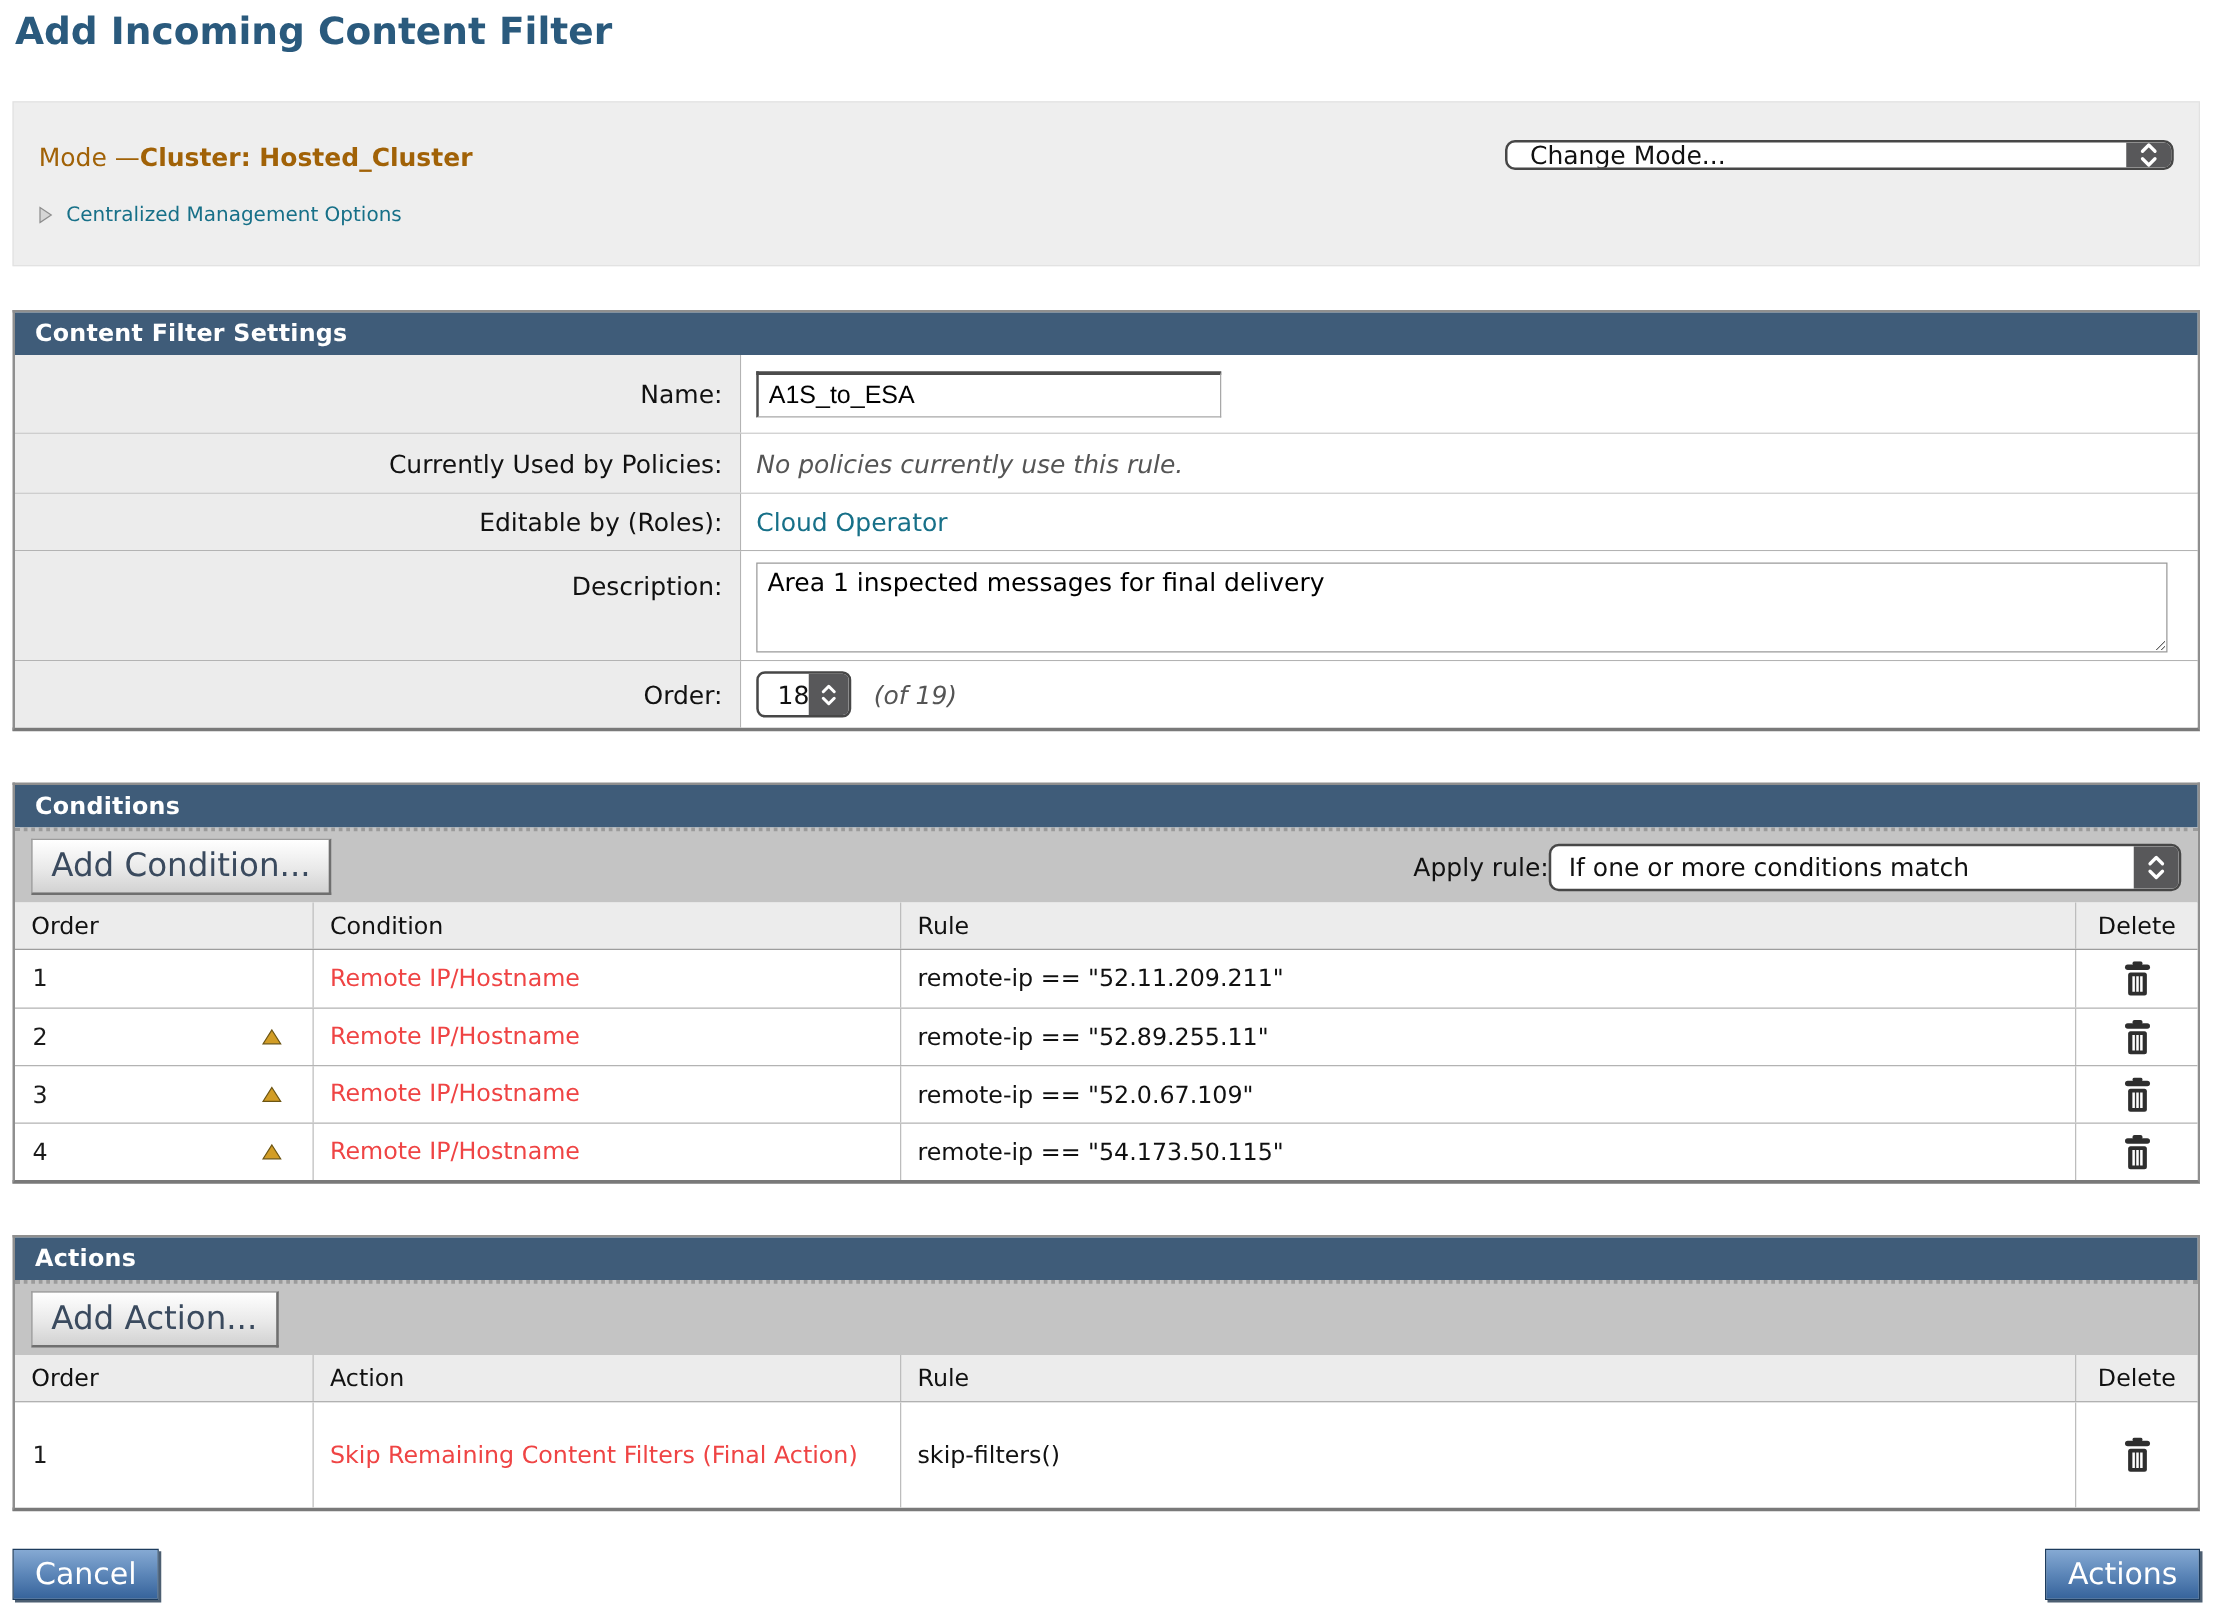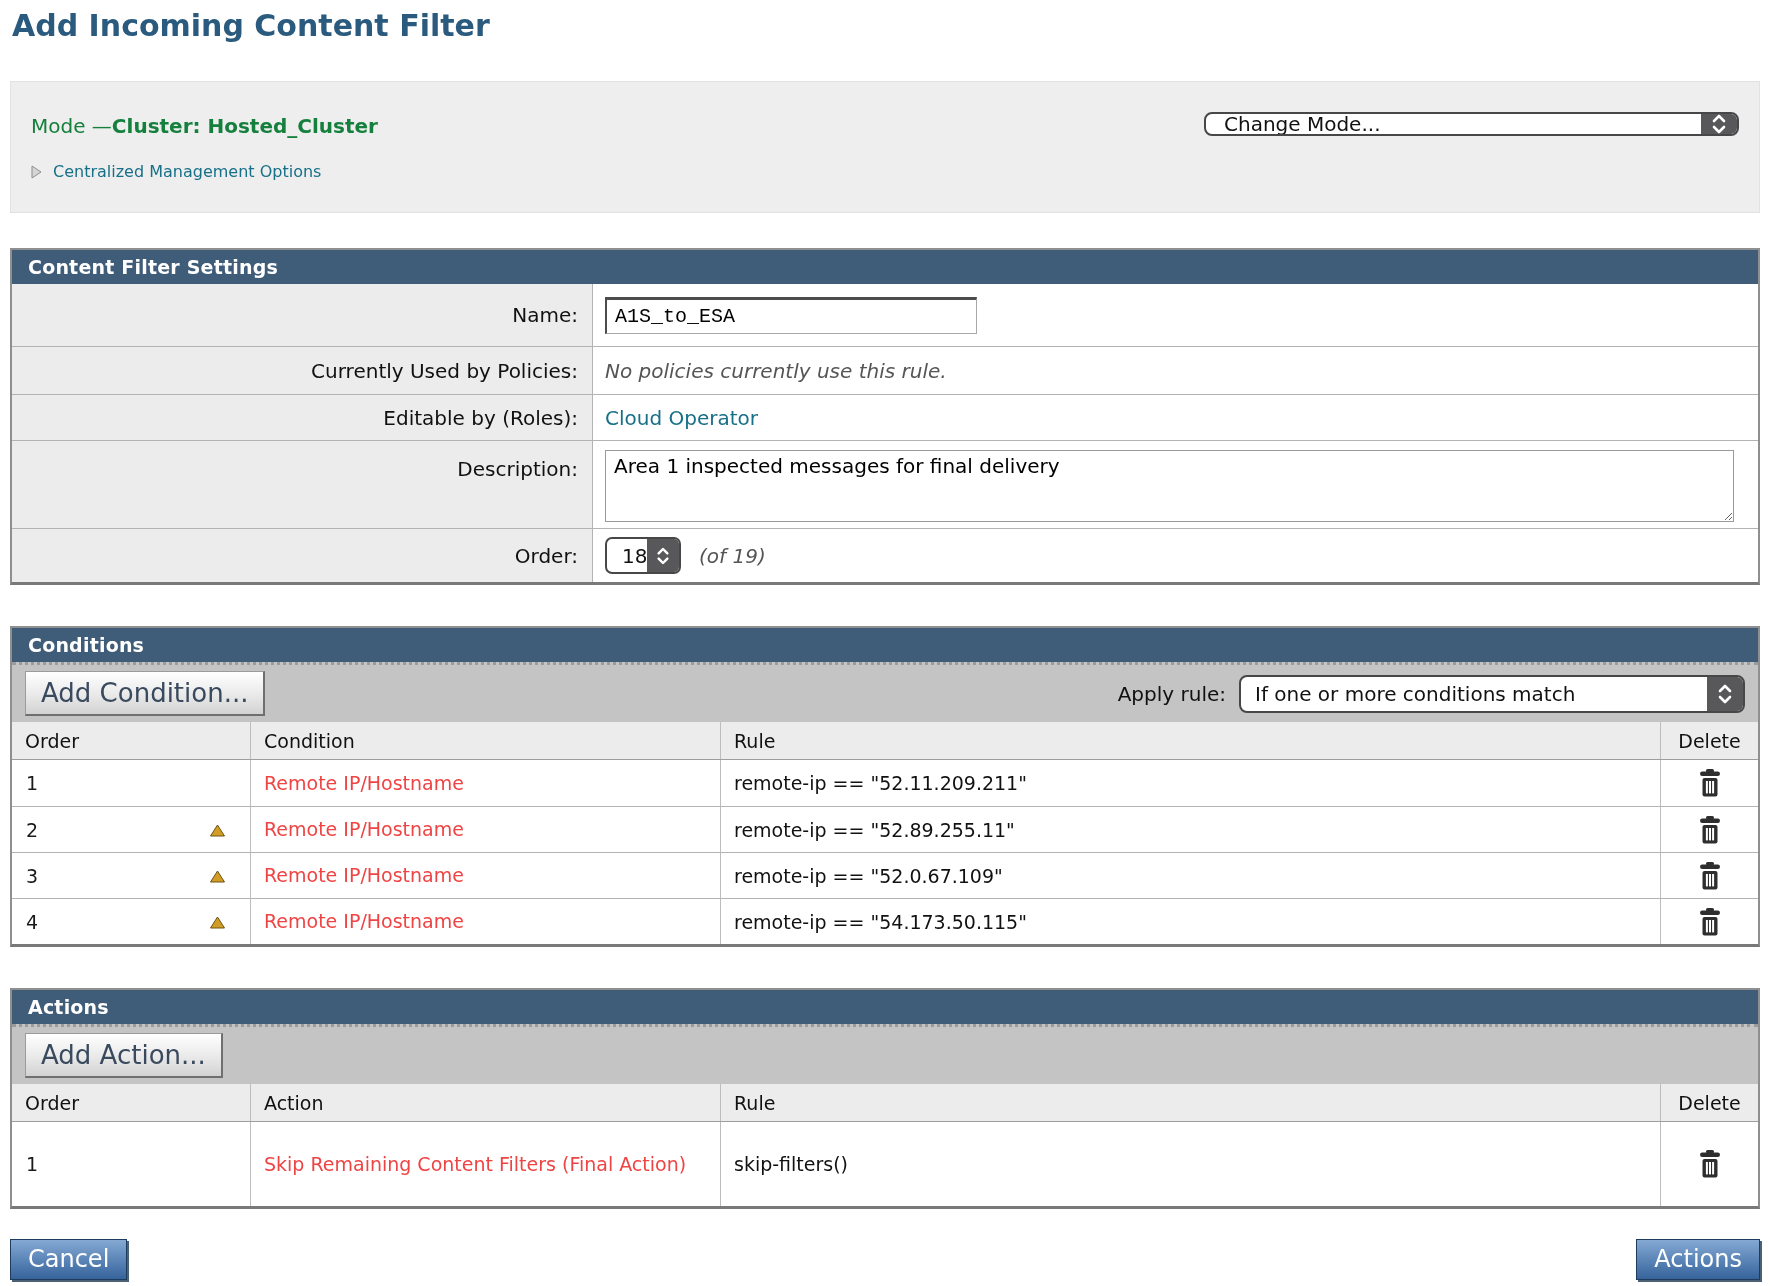--- a/index.html
+++ b/index.html
@@ -4,21 +4,21 @@
 <style>
   * { box-sizing: border-box; margin: 0; padding: 0; }
   html,body { width: 1770px; height: 1286px; background: #ffffff; }
   body { font-family: "DejaVu Sans", "Liberation Sans", sans-serif; color: #1a1a1a; overflow: hidden; }
   .wrap { padding: 8px 10px 0 10px; }
 
   .page-title { font-size: 30px; font-weight: bold; color: #2a5a7d; margin-left: 2px; }
 
   
   .mode-panel { position: relative; margin-top: 38px; height: 132px; background: #eeeeee; border: 1px solid #e2e2e2; padding: 0 20px; }
-  .mode-line { padding-top: 32px; font-size: 20px; color: #15803d; }
+  .mode-line { padding-top: 32px; font-size: 20px; color: #a16207; }
   .mode-cluster { font-weight: bold; }
   .cm-link { margin-top: 24px; display: inline-flex; align-items: center; gap: 11px; font-size: 16px; color: #177088; cursor: pointer; }
   .change-mode { position: absolute; right: 20px; top: 30px; width: 535px; }
 
   
   .mac-select { display: flex; align-items: stretch; background: #fff; border: 2px solid #474747; border-radius: 8px; height: 24px; overflow: hidden; cursor: pointer; }
   .mac-select .lbl { flex: 1; display: flex; align-items: center; padding-left: 18px; font-size: 20px; color: #111; white-space: nowrap; }
   .mac-select .stepper { width: 36px; background: #58585a; display: flex; align-items: center; justify-content: center; flex: none; }
   .mac-select.small { height: 37px; border-radius: 7px; }
   .mac-select.small .lbl { padding-left: 15px; }
@@ -35,30 +35,30 @@
   .srow .lab { width: 581px; flex: none; background: #ececec; border-right: 1px solid #b3b3b3; display: flex; align-items: center; justify-content: flex-end; padding-right: 14px; font-size: 20px; color: #111; }
   .srow .val { flex: 1; background: #fff; display: flex; align-items: center; padding-left: 12px; font-size: 20px; }
   .row-name { height: 62px; }
   .row-policies { height: 48px; }
   .row-editable { height: 46px; }
   .row-desc { height: 88px; }
   .row-desc .lab { align-items: flex-start; padding-top: 16px; }
   .row-desc .val { align-items: flex-start; padding-top: 9px; }
   .row-order { height: 54px; }
 
-  .name-input { width: 372px; height: 37px; font-family: Liberation Mono, monospace; font-size: 20px; padding: 0 8px; background: #fff; border: 1px solid #a8a8a8; border-top: 3px solid #4c4c4c; border-left: 2px solid #4c4c4c; outline: none; }
+  .name-input { width: 372px; height: 37px; font-family: Liberation Sans, sans-serif; font-size: 20px; padding: 0 8px; background: #fff; border: 1px solid #a8a8a8; border-top: 3px solid #4c4c4c; border-left: 2px solid #4c4c4c; outline: none; }
   .desc-textarea { width: calc(100% - 24px); height: 72px; font-family: "DejaVu Sans","Liberation Sans",sans-serif; font-size: 20px; padding: 3px 8px; border: 1px solid #9a9a9a; resize: both; outline: none; }
   .muted-italic { font-style: italic; color: #555; }
   .link { color: #177088; cursor: pointer; }
   .of-total { font-style: italic; color: #555; margin-left: 18px; font-size: 20px; }
 
   
   .toolbar { height: 60px; background: #c4c4c4; border-top: 3px dotted #9b9b9b; display: flex; align-items: center; padding: 0 13px; }
   .bevel-btn { font-family: "DejaVu Sans","Liberation Sans",sans-serif; font-size: 26px; color: #3a4a5e; background: linear-gradient(180deg, #ffffff 0%, #e9e9e9 55%, #d2d2d2 100%); border: 1px solid #9b9b9b; border-right: 2px solid #6f6f6f; border-bottom: 2px solid #6f6f6f; padding: 6px 15px; cursor: pointer; }
-  .apply-group { margin-left: auto; display: flex; align-items: center; gap: 13px; font-size: 20px; color: #111; }
+  .apply-group { margin-left: auto; display: flex; align-items: center; font-size: 20px; color: #111; }
 
   
   .tbl-head { display: grid; grid-template-columns: 238px 470px 940px 1fr; background: #ececec; height: 38px; font-size: 19px; color: #111; border-bottom: 1px solid #9d9d9d; }
   .tbl-head > div { display: flex; align-items: center; padding-left: 13px; }
   .tbl-head > div + div { border-left: 1px solid #bdbdbd; }
   .tbl-head .del { justify-content: center; padding-left: 0; }
   .trow { display: grid; grid-template-columns: 238px 470px 940px 1fr; background: #fff; min-height: 46px; font-size: 19px; }
   .trow + .trow { border-top: 1px solid #b3b3b3; }
   .trow > div { display: flex; align-items: center; }
   .trow > div + div { border-left: 1px solid #bdbdbd; }

